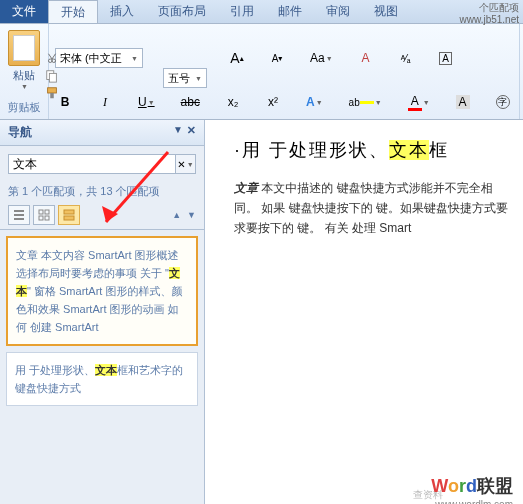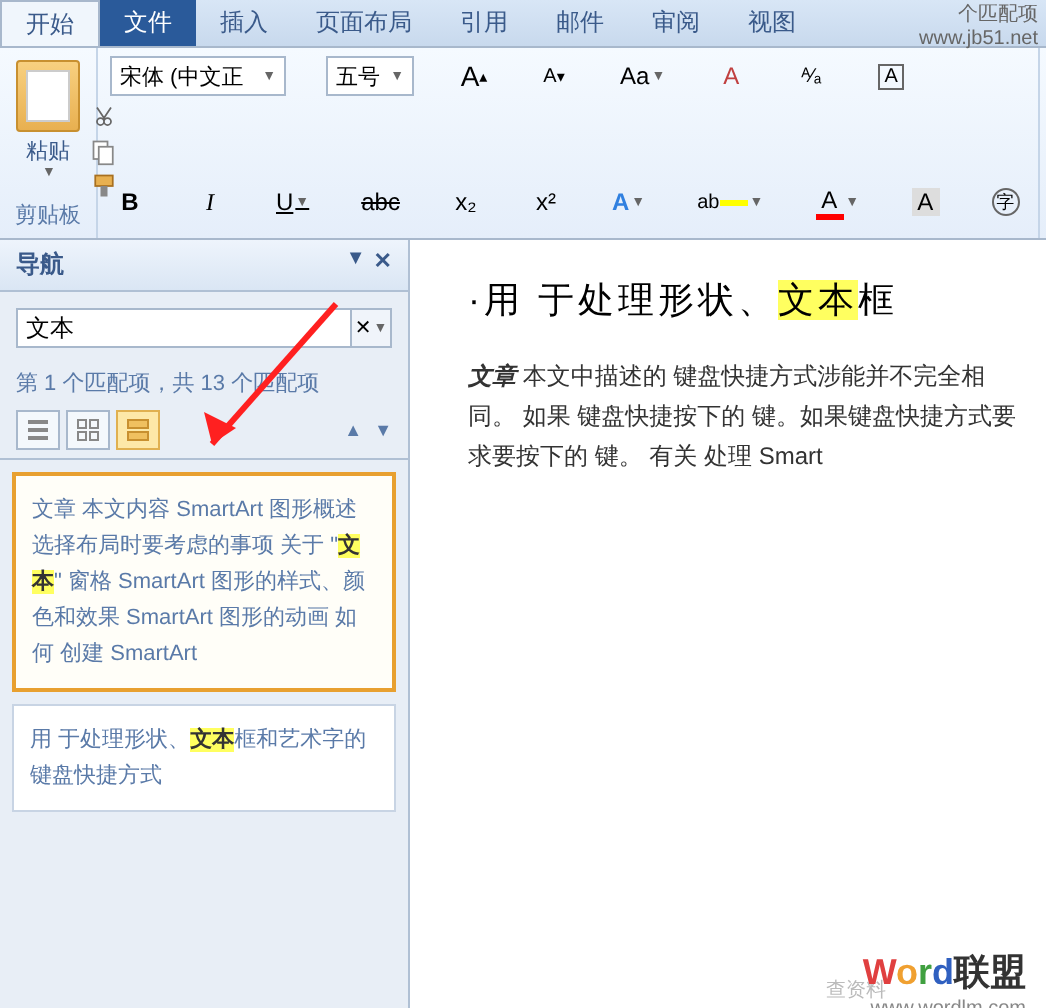--- a/index.html
+++ b/index.html
@@ -20,21 +20,21 @@
 .paste-btn { display: flex; flex-direction: column; align-items: center; padding: 2px; }
 .paste-icon { width: 32px; height: 36px; background: linear-gradient(#f8d080, #e8b050); border: 1px solid #c89030; border-radius: 2px; position: relative; }
 .paste-icon::after { content: ''; position: absolute; top: 4px; left: 4px; width: 20px; height: 24px; background: #fff; border: 1px solid #ccc; }
 .clip-side { display: flex; flex-direction: column; gap: 3px; position: absolute; left: 44px; top: 28px; }
 .clip-icon { width: 16px; height: 14px; }
 
 .font-group { flex: 1; }
 .font-row { display: flex; gap: 20px; align-items: center; margin-bottom: 4px; }
 .combo { background: #fff; border: 1px solid #a8b8cc; font-size: 11px; padding: 1px 4px; height: 20px; display: flex; align-items: center; justify-content: space-between; }
 .combo-font { width: 88px; }
-.combo-size { width: 44px; }
+.combo-size { width: 44px; margin-top: 40px; }
 .fbtn { min-width: 20px; height: 20px; border: 1px solid transparent; display: flex; align-items: center; justify-content: center; font-size: 12px; cursor: pointer; padding: 0 2px; }
 .fbtn.bold { font-weight: bold; }
 .fbtn.italic { font-style: italic; font-family: serif; }
 .fbtn.underline { text-decoration: underline; }
 .fbtn.strike { text-decoration: line-through; }
 .drop-arrow { font-size: 7px; margin-left: 1px; color: #666; }
 .hl-swatch { width: 14px; height: 3px; background: #ffff00; }
 .fc-swatch { width: 14px; height: 3px; background: #ff0000; }
 
 .para-group { width: 130px; }
@@ -69,22 +69,22 @@
 .fl-w { color: #e04040; } .fl-o { color: #f0a030; } .fl-r { color: #40a040; } .fl-d { color: #3060c0; }
 .footer-sub { position: absolute; right: 10px; bottom: -6px; font-size: 10px; color: #888; }
 .footer-wm { position: absolute; right: 80px; bottom: 2px; font-size: 10px; color: #bbb; }
 
 svg { display: block; }
 </style>
 </head>
 <body>
 
 <div class="tabs">
+  <div class="tab file">文件</div>
   <div class="tab active">开始</div>
-  <div class="tab file">文件</div>
   <div class="tab">插入</div>
   <div class="tab">页面布局</div>
   <div class="tab">引用</div>
   <div class="tab">邮件</div>
   <div class="tab">审阅</div>
   <div class="tab">视图</div>
 </div>
 
 <div class="watermark">
   <div>个匹配项</div>

